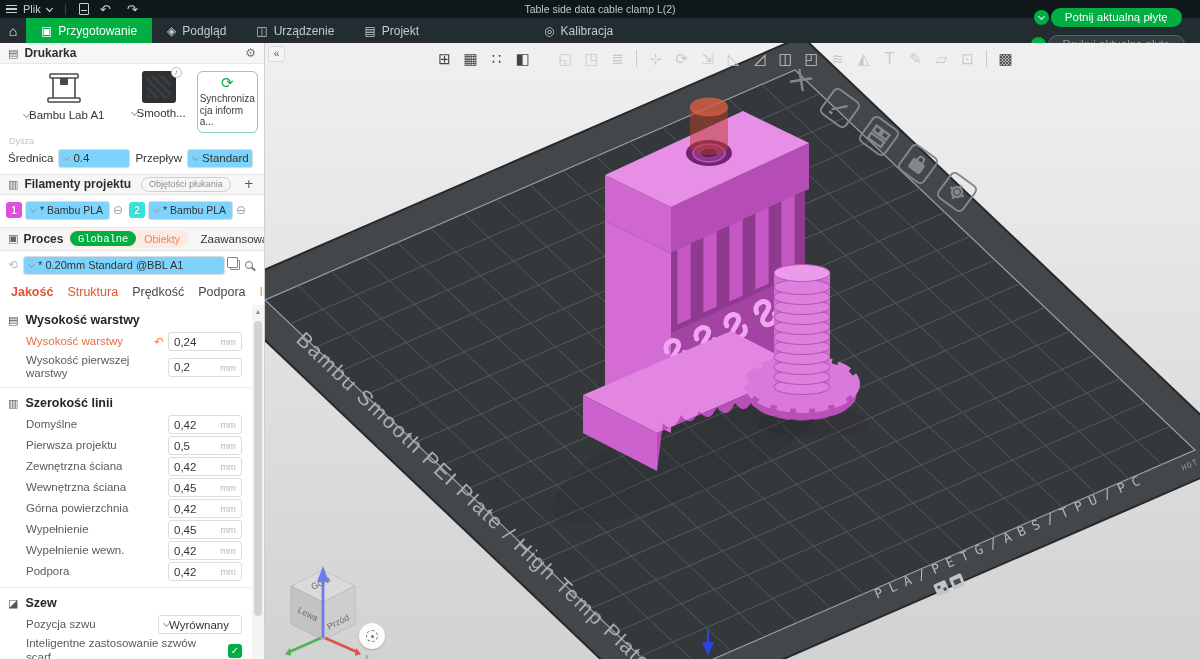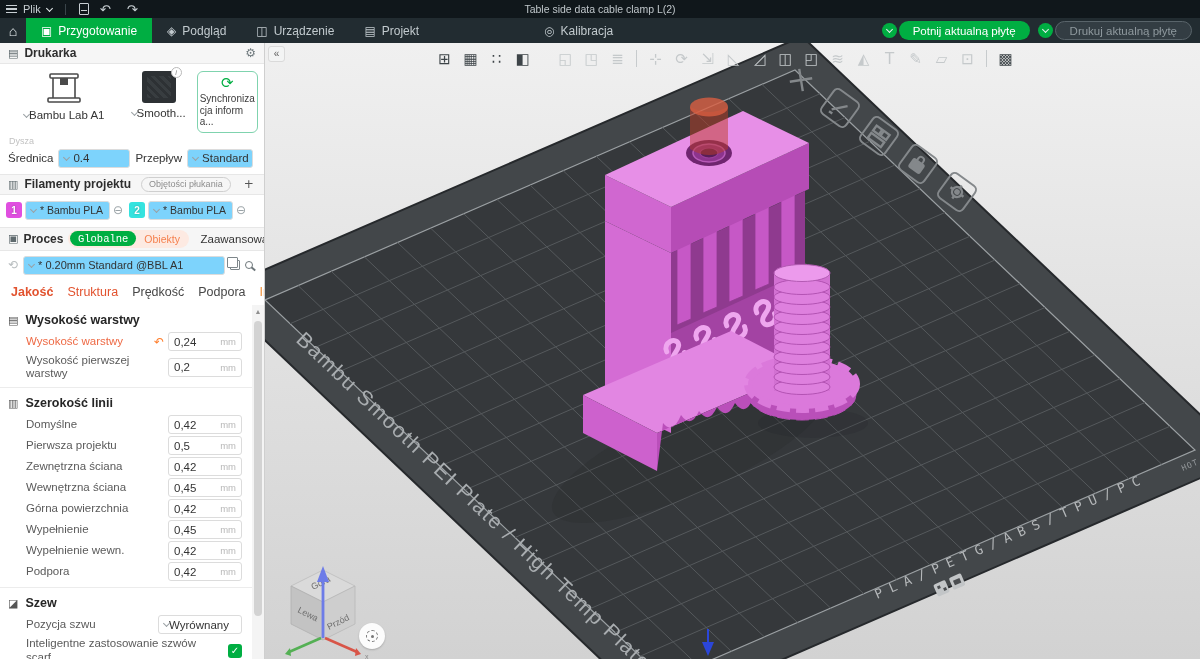--- a/index.html
+++ b/index.html
@@ -26,21 +26,21 @@
   
   .navbar { position:absolute; top:18px; left:0; right:0; height:25px; background:#222c31;
     display:flex; align-items:center; }
   .home-btn { width:26px; height:25px; display:flex; align-items:center; justify-content:center;
     color:#e8eef0; font-size:14px; }
   #nav-tabs { display:flex; height:25px; align-items:center; }
   .ntab { display:flex; align-items:center; gap:6px; height:25px; padding:0 15px;
     color:#c2cace; font-size:12px; white-space:nowrap; }
   .ntab .ic { font-size:12px; font-family:"DejaVu Sans",sans-serif; }
   .ntab.active { background:#00ae42; color:#fff; }
-  .nav-actions { margin-left:auto; display:flex; align-items:center; gap:8px; padding-right:8px; }
+  .nav-actions { margin-left:auto; display:flex; align-items:center; gap:8px; padding-right:15px;flex-direction:column; }
   .split-btn { display:flex; align-items:center; gap:2px; }
   .chev-circle { width:15px; height:15px; border-radius:50%; background:#00ae42;
     display:flex; align-items:center; justify-content:center; }
   .chev-circle .chev { margin:0; margin-top:-2px; }
   .pill { height:19px; border-radius:10px; display:flex; align-items:center;
     padding:0 14px; font-size:11.5px; white-space:nowrap; }
   .pill.slice { background:#00ae42; color:#fff; }
   .pill.print { background:#333d43; border:1px solid #59646a; color:#8f999e; }
 
   

